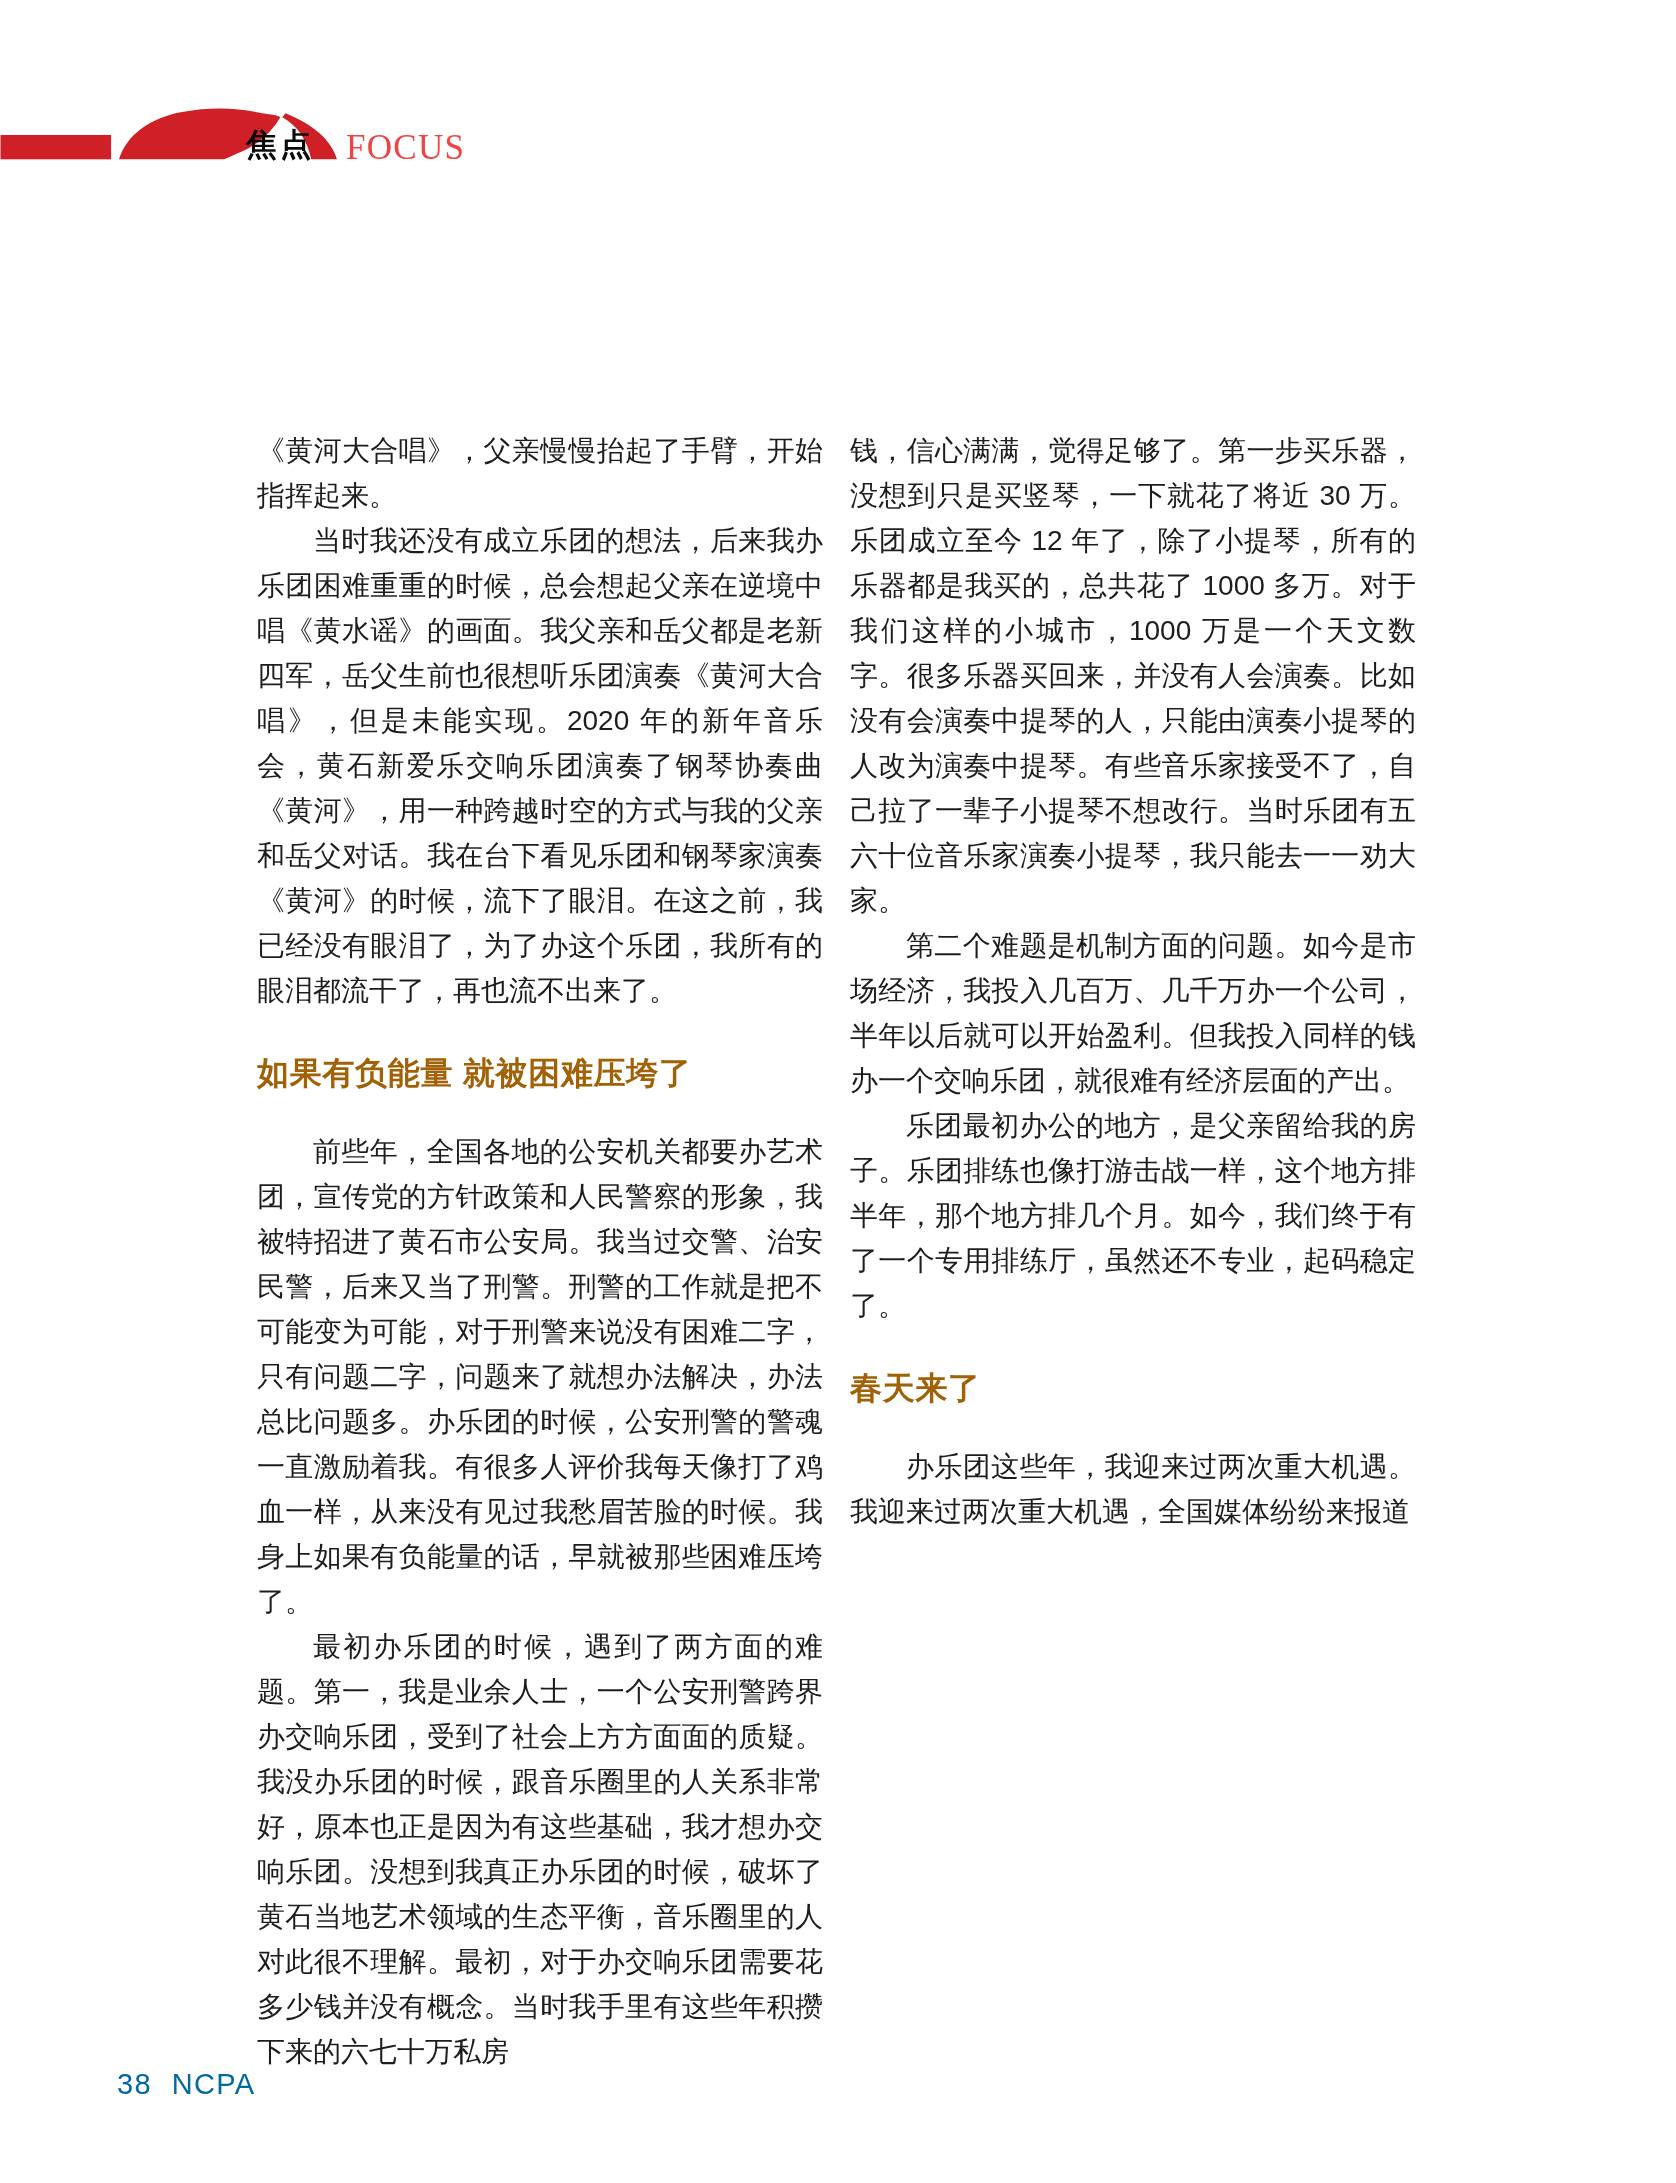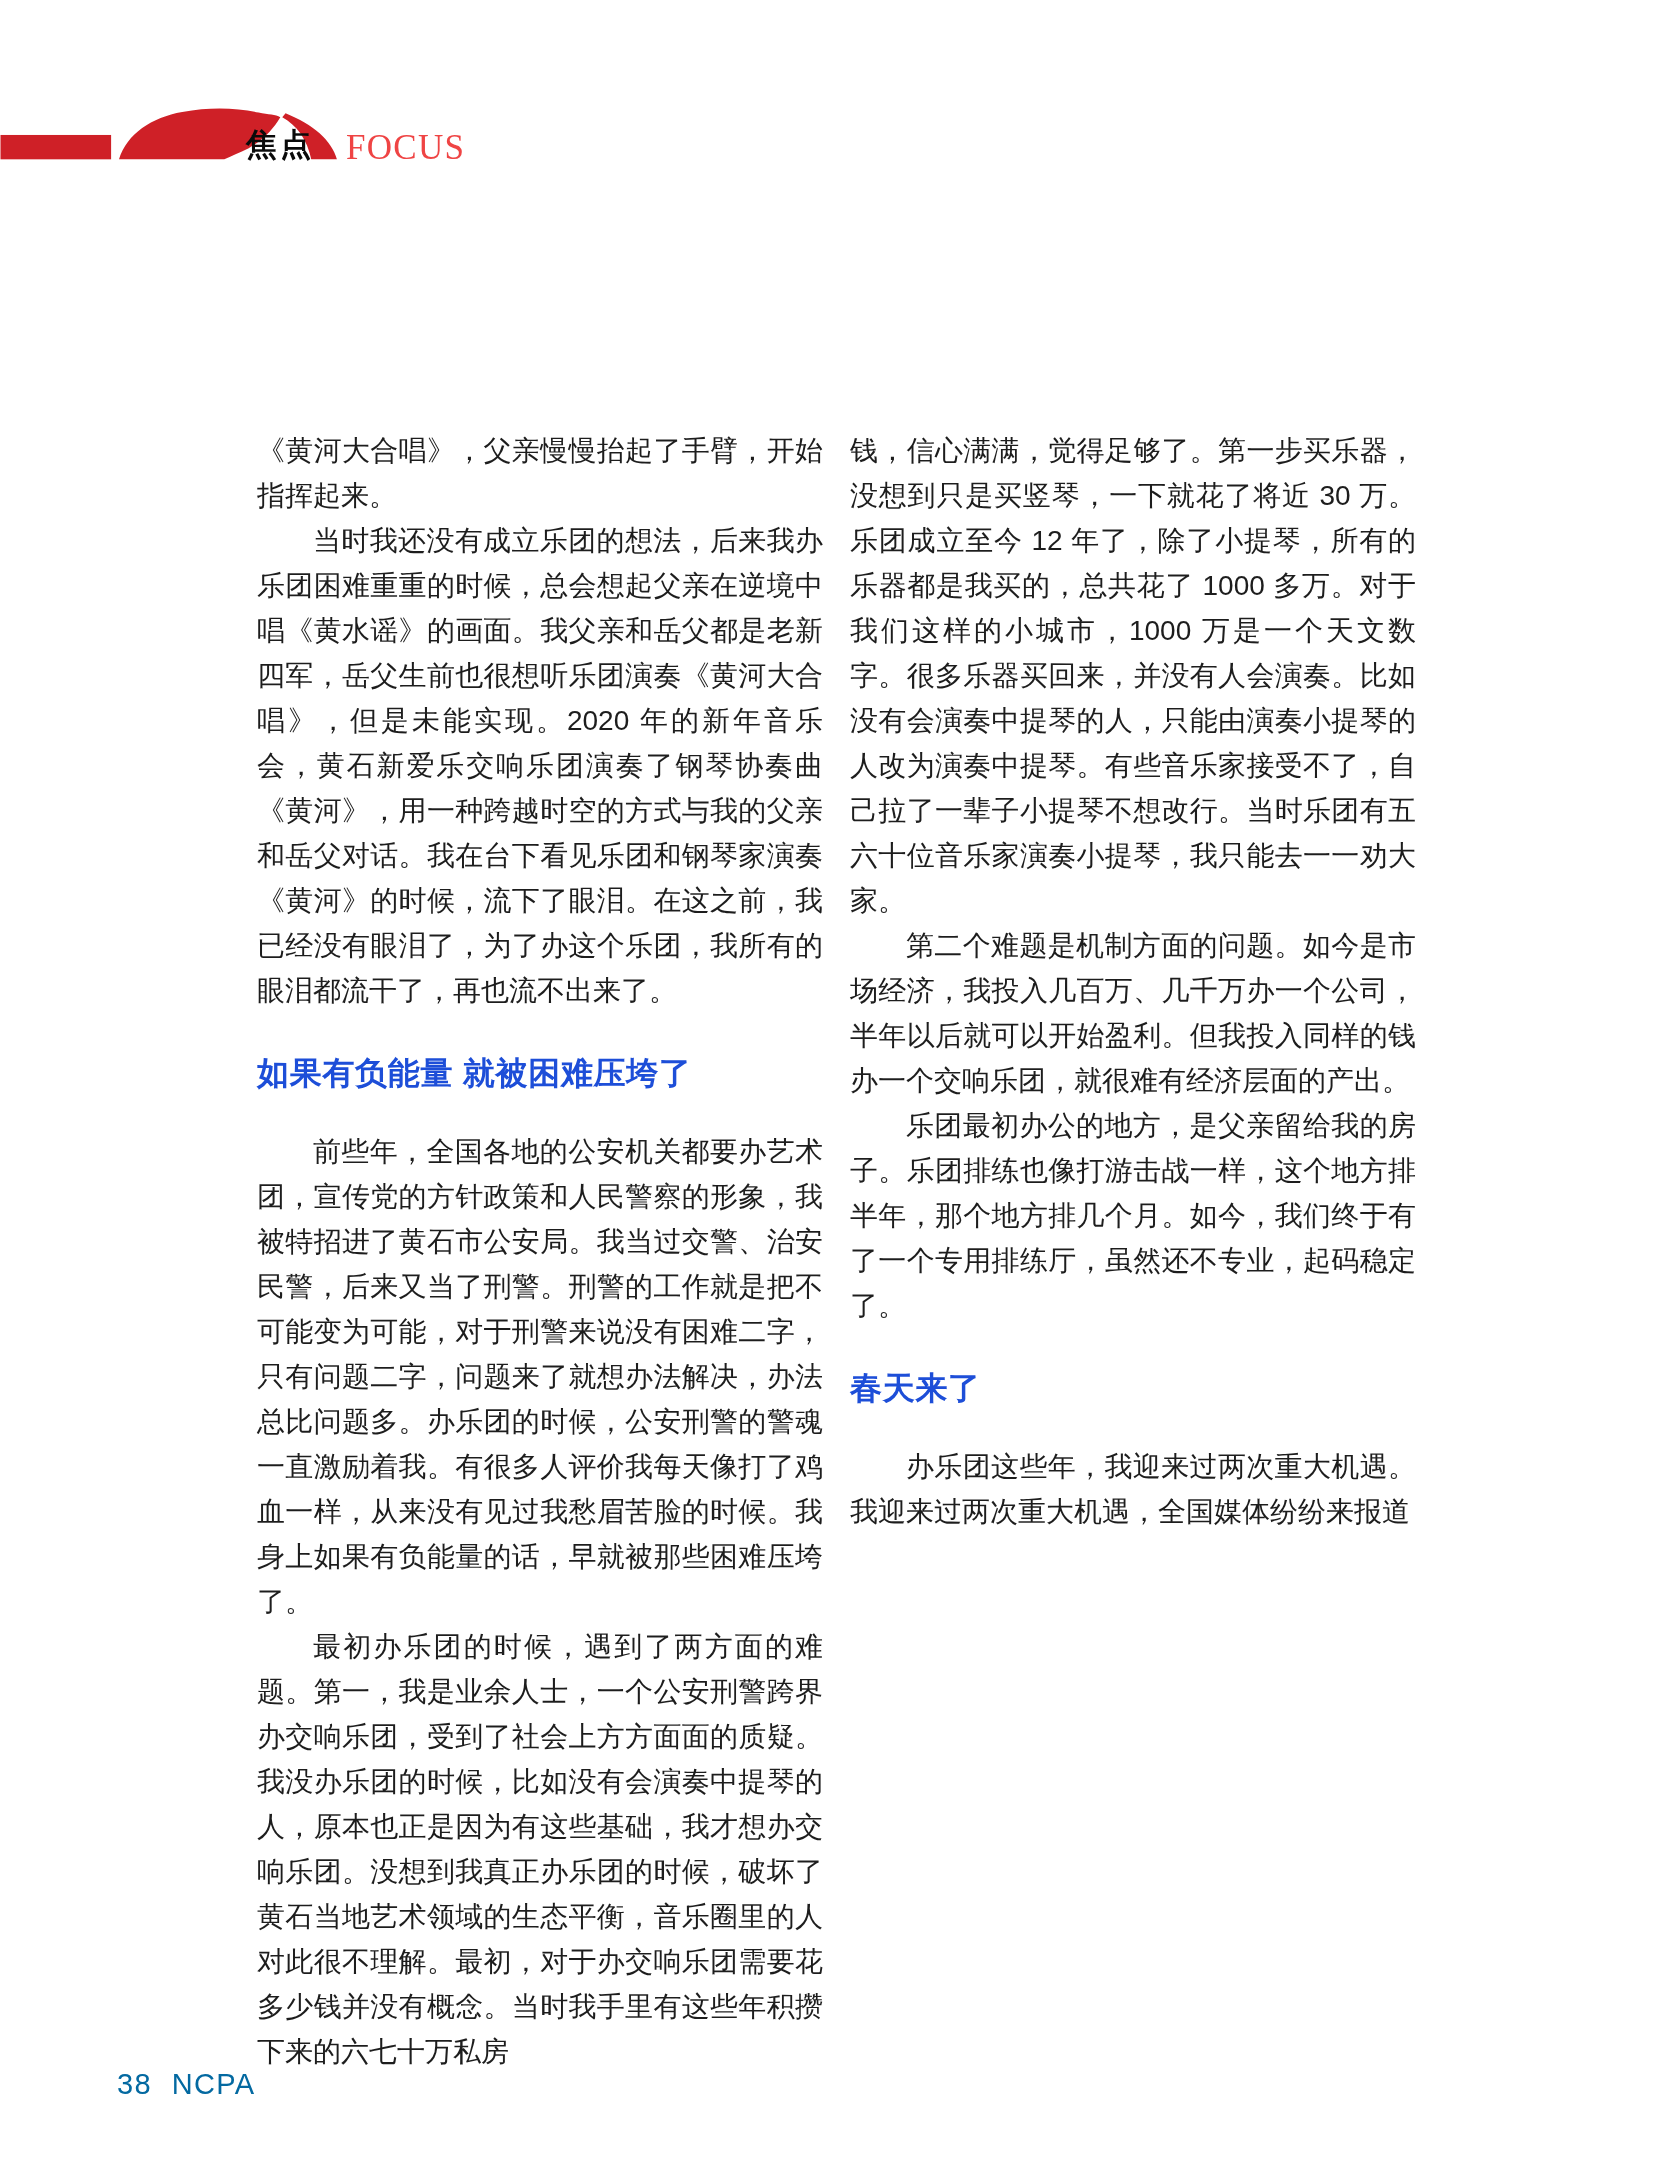--- a/index.html
+++ b/index.html
@@ -35,21 +35,21 @@
     font-size: 28px; line-height: 45px;
     color: #1d1d1d; font-weight: 300;
     text-align: justify;
     text-justify: inter-ideograph;
   }
   .col-left  { left: 257px;  }
   .col-right { left: 850px; }
   .col p { margin: 0; }
   .col p.indent { text-indent: 2em; }
   .col h2 {
-    font-size: 32px; font-weight: 900; color: #1d4ed8;
+    font-size: 32px; font-weight: 900; color: #a16207;
     line-height: 37px; margin: 42px 0 37px 0;
     text-align: left; letter-spacing: 0.7px;
   }
 
   
   .footer {
     position: absolute; left: 117px; top: 2068px;
     font-size: 29px; color: #0369a1; letter-spacing: 1.3px;
     white-space: nowrap;
   }
@@ -66,21 +66,21 @@
     <path d="M 433 11 C 475 28, 503 52, 511 81 L 472 81 C 466 51, 450 29, 428 17 Z" fill="#cf2027"></path>
   </svg>
   <div class="cn-title">焦点</div>
   <div class="en-title">FOCUS</div>
 
   <div class="col col-left">
     <p>《黄河大合唱》，父亲慢慢抬起了手臂，开始指挥起来。</p>
     <p class="indent">当时我还没有成立乐团的想法，后来我办乐团困难重重的时候，总会想起父亲在逆境中唱《黄水谣》的画面。我父亲和岳父都是老新四军，岳父生前也很想听乐团演奏《黄河大合唱》，但是未能实现。2020 年的新年音乐会，黄石新爱乐交响乐团演奏了钢琴协奏曲《黄河》，用一种跨越时空的方式与我的父亲和岳父对话。我在台下看见乐团和钢琴家演奏《黄河》的时候，流下了眼泪。在这之前，我已经没有眼泪了，为了办这个乐团，我所有的眼泪都流干了，再也流不出来了。</p>
     <h2>如果有负能量 就被困难压垮了</h2>
     <p class="indent">前些年，全国各地的公安机关都要办艺术团，宣传党的方针政策和人民警察的形象，我被特招进了黄石市公安局。我当过交警、治安民警，后来又当了刑警。刑警的工作就是把不可能变为可能，对于刑警来说没有困难二字，只有问题二字，问题来了就想办法解决，办法总比问题多。办乐团的时候，公安刑警的警魂一直激励着我。有很多人评价我每天像打了鸡血一样，从来没有见过我愁眉苦脸的时候。我身上如果有负能量的话，早就被那些困难压垮了。</p>
-    <p class="indent">最初办乐团的时候，遇到了两方面的难题。第一，我是业余人士，一个公安刑警跨界办交响乐团，受到了社会上方方面面的质疑。我没办乐团的时候，比如没有会演奏中提琴的人，原本也正是因为有这些基础，我才想办交响乐团。没想到我真正办乐团的时候，破坏了黄石当地艺术领域的生态平衡，音乐圈里的人对此很不理解。最初，对于办交响乐团需要花多少钱并没有概念。当时我手里有这些年积攒下来的六七十万私房</p>
+    <p class="indent">最初办乐团的时候，遇到了两方面的难题。第一，我是业余人士，一个公安刑警跨界办交响乐团，受到了社会上方方面面的质疑。我没办乐团的时候，跟音乐圈里的人关系非常好，原本也正是因为有这些基础，我才想办交响乐团。没想到我真正办乐团的时候，破坏了黄石当地艺术领域的生态平衡，音乐圈里的人对此很不理解。最初，对于办交响乐团需要花多少钱并没有概念。当时我手里有这些年积攒下来的六七十万私房</p>
   </div>
 
   <div class="col col-right">
     <p>钱，信心满满，觉得足够了。第一步买乐器，没想到只是买竖琴，一下就花了将近 30 万。乐团成立至今 12 年了，除了小提琴，所有的乐器都是我买的，总共花了 1000 多万。对于我们这样的小城市，1000 万是一个天文数字。很多乐器买回来，并没有人会演奏。比如没有会演奏中提琴的人，只能由演奏小提琴的人改为演奏中提琴。有些音乐家接受不了，自己拉了一辈子小提琴不想改行。当时乐团有五六十位音乐家演奏小提琴，我只能去一一劝大家。</p>
     <p class="indent">第二个难题是机制方面的问题。如今是市场经济，我投入几百万、几千万办一个公司，半年以后就可以开始盈利。但我投入同样的钱办一个交响乐团，就很难有经济层面的产出。</p>
     <p class="indent">乐团最初办公的地方，是父亲留给我的房子。乐团排练也像打游击战一样，这个地方排半年，那个地方排几个月。如今，我们终于有了一个专用排练厅，虽然还不专业，起码稳定了。</p>
     <h2>春天来了</h2>
     <p class="indent">办乐团这些年，我迎来过两次重大机遇。我迎来过两次重大机遇，全国媒体纷纷来报道</p>
   </div>
 

